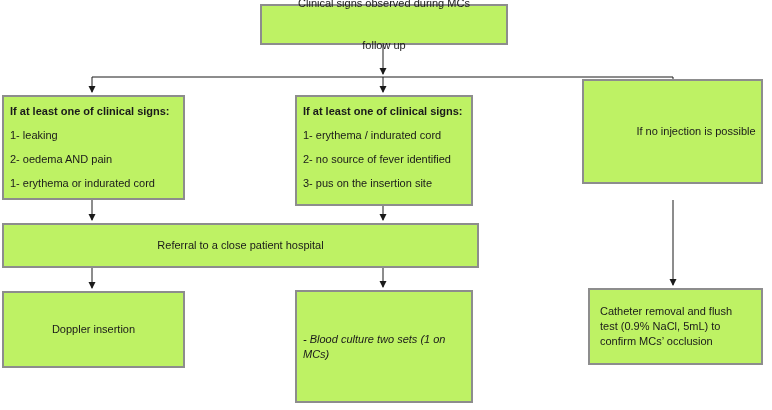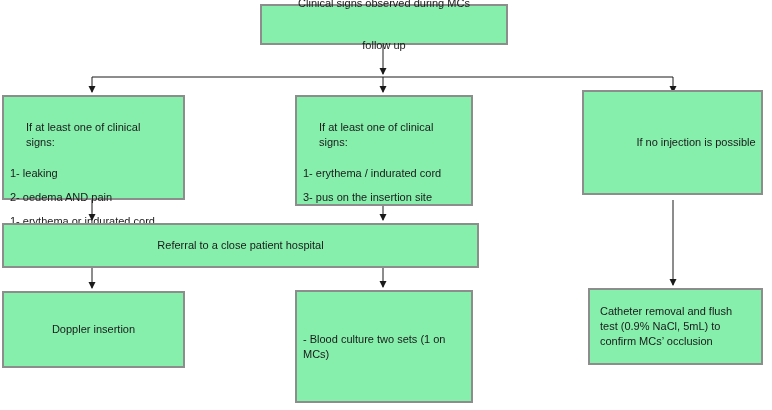--- a/index.html
+++ b/index.html
@@ -13,56 +13,57 @@
     font-size: 11px;
     overflow: hidden;
   }
   .connectors {
     position: absolute;
     left: 0; top: 0;
     width: 772px; height: 410px;
   }
   .node {
     position: absolute;
-    background: #86efac;
+    background: #bef264;
     border: 2px solid #8d8d8d;
     box-sizing: border-box;
     line-height: 15px;
     gap: 27px;
   }
   .node.center {
     display: flex;
     flex-direction: column;
     align-items: center;
     justify-content: center;
     text-align: center;
   }
   .node.list { padding: 7px 6px; }
-  .cond-title { margin: 16px; }
+  .cond-title { margin: 0; font-weight: bold; }
   .cond-item { margin: 9px 0 0 0; }
   #node-central-signs .cond-item { max-width: 148px; }
   #node-cultures {
     display: flex;
     flex-direction: column;
     justify-content: center;
     padding: 6px 16px 6px 6px;
+    font-style: italic;
   }
   #node-cultures .cond-item:first-child { margin-top: 0; }
   #node-catheter-removal {
     display: flex;
     align-items: center;
     padding-left: 10px;
   }
   #node-catheter-removal .wrap-text { max-width: 142px; }
 
   
   #node-root            { left: 260px; top: 4px;   width: 248px; height: 41px; }
   #node-left-signs      { left: 2px;   top: 95px;  width: 183px; height: 105px; }
   #node-central-signs   { left: 295px; top: 95px;  width: 178px; height: 111px; }
-  #node-no-injection    { left: 582px; top: 90px;  width: 181px; height: 105px; padding-left: 47px; }
+  #node-no-injection    { left: 582px; top: 79px;  width: 181px; height: 105px; padding-left: 47px; }
   #node-referral        { left: 2px;   top: 223px; width: 477px; height: 45px; }
   #node-doppler         { left: 2px;   top: 291px; width: 183px; height: 77px; }
   #node-cultures        { left: 295px; top: 290px; width: 178px; height: 113px; }
   #node-catheter-removal{ left: 588px; top: 288px; width: 175px; height: 77px; }
 </style>
 </head>
 <body>
 
 <div class="canvas">
 
@@ -92,20 +93,21 @@
   <div id="node-left-signs" class="node list">
     <div class="cond-title">If at least one of clinical signs:</div>
     <div class="cond-item">1- leaking</div>
     <div class="cond-item">2- oedema AND pain</div>
     <div class="cond-item">1- erythema or indurated cord</div>
   </div>
 
   <div id="node-central-signs" class="node list">
     <div class="cond-title">If at least one of clinical signs:</div>
     <div class="cond-item">1- erythema / indurated cord</div>
+    <div class="cond-item">2- no source of fever identified</div>
     <div class="cond-item">3- pus on the insertion site</div>
   </div>
 
   <div id="node-no-injection" class="node center">
     <div>If no injection is possible</div>
   </div>
 
   <div id="node-referral" class="node center">
     <div>Referral to a close patient hospital</div>
   </div>

